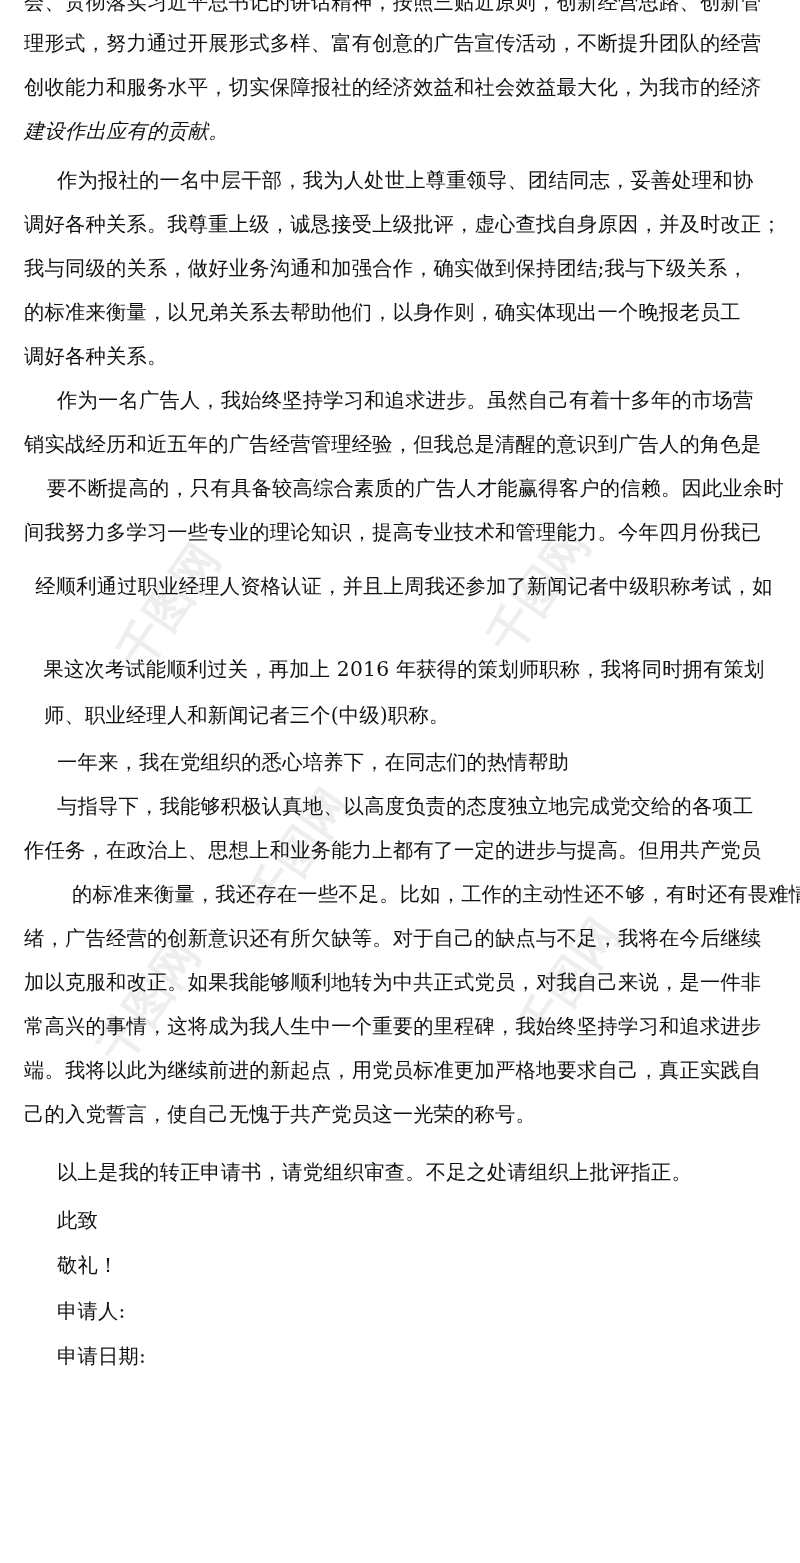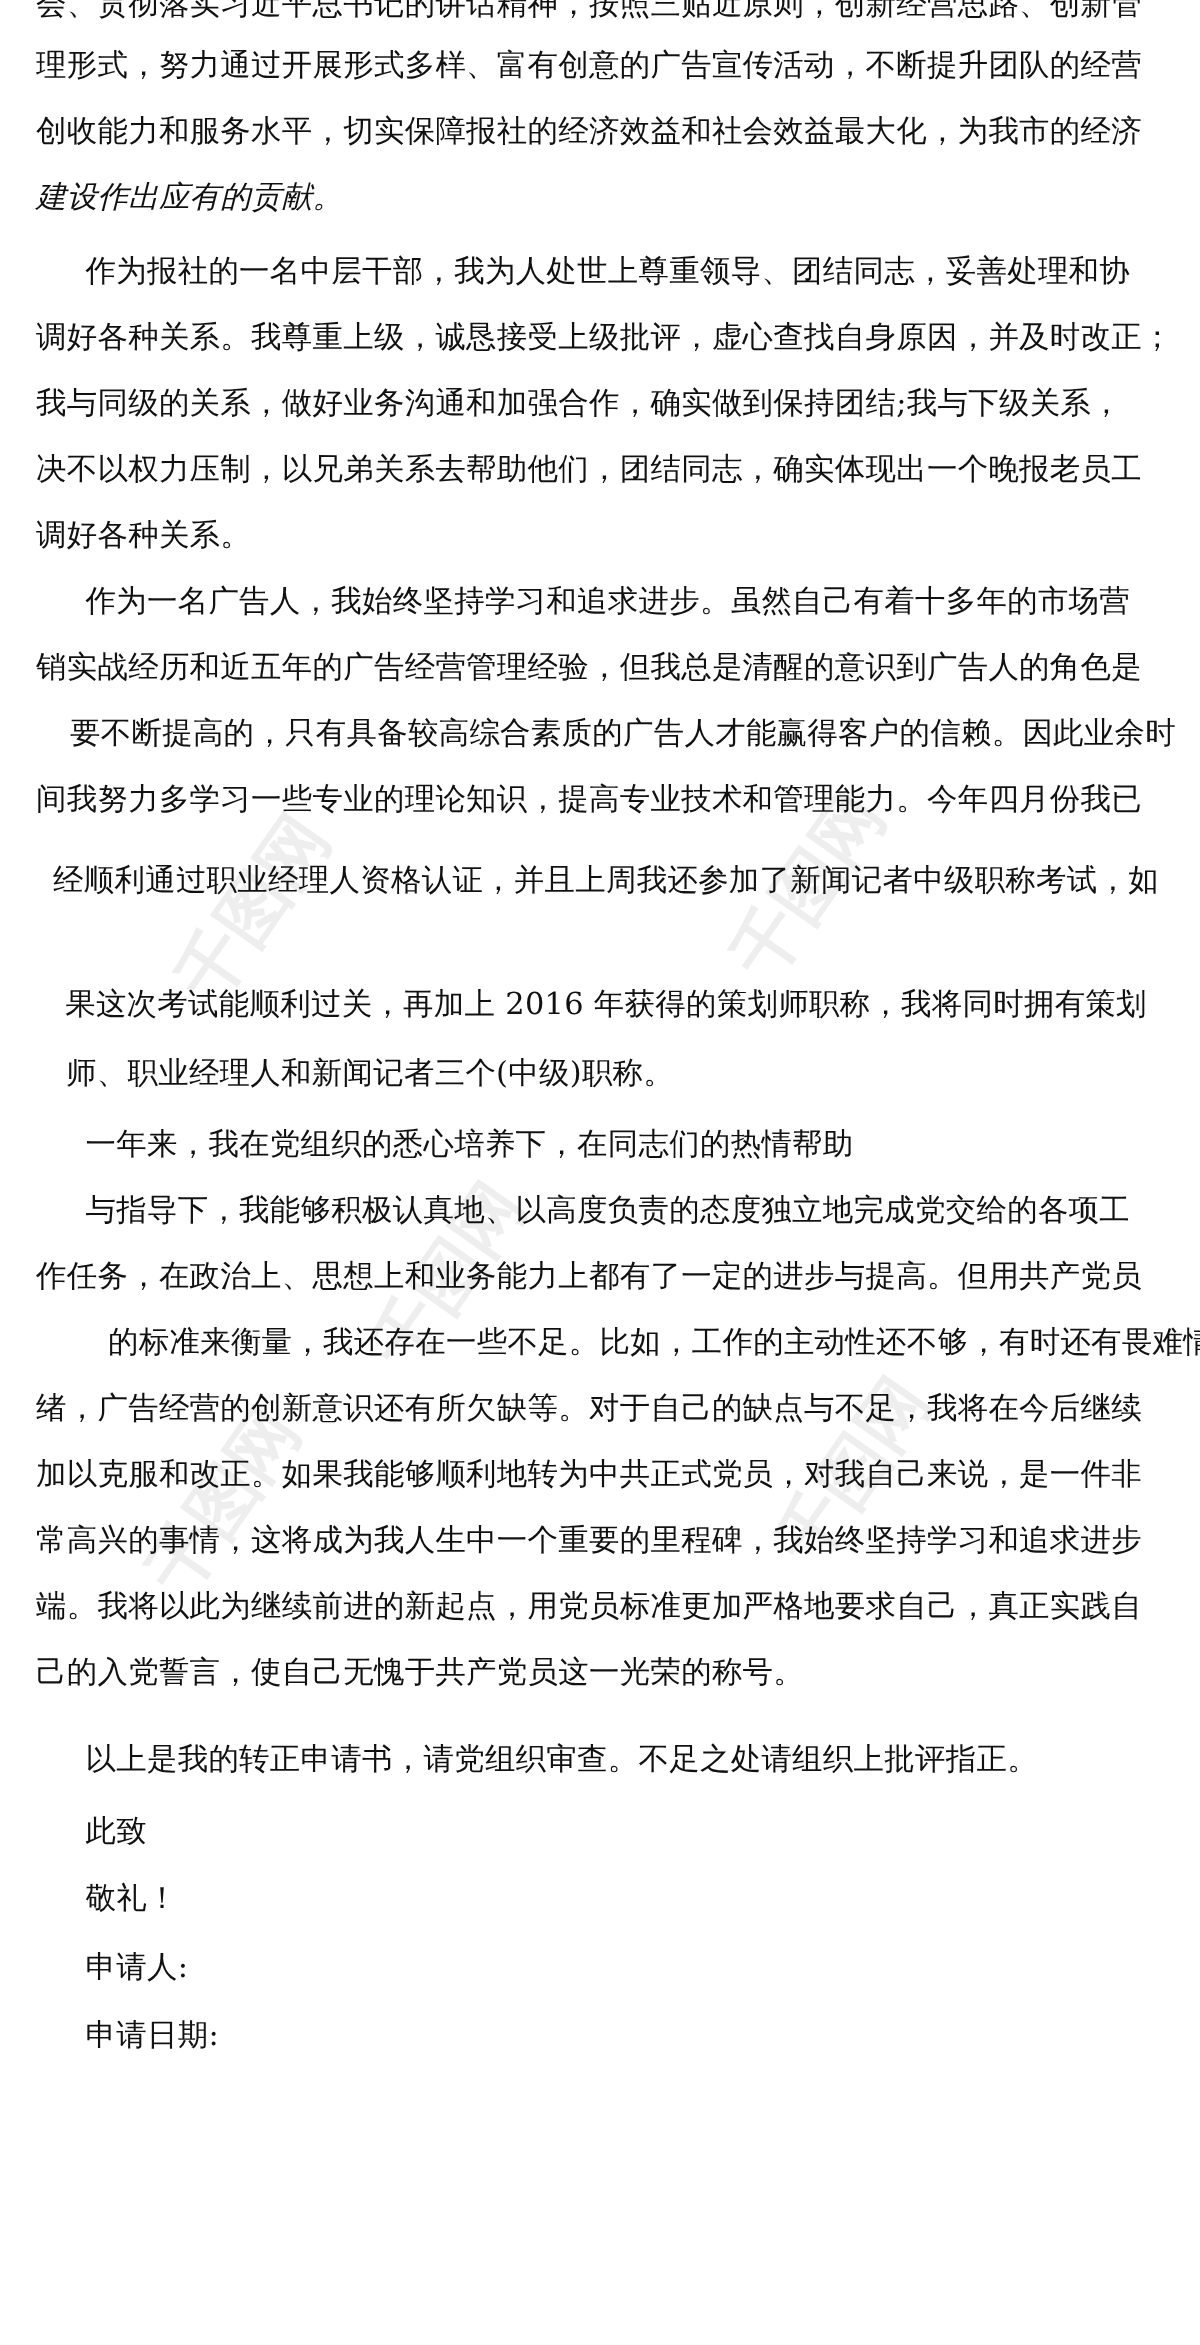--- a/index.html
+++ b/index.html
@@ -55,21 +55,21 @@
       <div class="watermark" style="left: 500px; top: 950px;">千图网</div>
     </div>
   <div id="text-layer">
       <div class="line" style="top: -12px;">会、贯彻落实习近平总书记的讲话精神，按照三贴近原则，创新经营思路、创新管</div>
       <div class="line" style="top: 29px;">理形式，努力通过开展形式多样、富有创意的广告宣传活动，不断提升团队的经营</div>
       <div class="line" style="top: 73px;">创收能力和服务水平，切实保障报社的经济效益和社会效益最大化，为我市的经济</div>
       <div class="line" style="top: 117px; font-style: italic;">建设作出应有的贡献。</div>
       <div class="line indent" style="top: 166px;">作为报社的一名中层干部，我为人处世上尊重领导、团结同志，妥善处理和协</div>
       <div class="line" style="top: 210px;">调好各种关系。我尊重上级，诚恳接受上级批评，虚心查找自身原因，并及时改正；</div>
       <div class="line" style="top: 254px;">我与同级的关系，做好业务沟通和加强合作，确实做到保持团结;我与下级关系，</div>
-      <div class="line" style="top: 298px;">决不以权力压制，以兄弟关系去帮助他们，团结同志，确实体现出一个晚报老员工</div>
+      <div class="line" style="top: 298px;">的标准来衡量，以兄弟关系去帮助他们，以身作则，确实体现出一个晚报老员工</div>
       <div class="line" style="top: 342px;">调好各种关系。</div>
       <div class="line indent" style="top: 386px;">作为一名广告人，我始终坚持学习和追求进步。虽然自己有着十多年的市场营</div>
       <div class="line" style="top: 430px;">销实战经历和近五年的广告经营管理经验，但我总是清醒的意识到广告人的角色是</div>
       <div class="line" style="top: 474px; text-align: right;">要不断提高的，只有具备较高综合素质的广告人才能赢得客户的信赖。因此业余时</div>
       <div class="line" style="top: 518px;">间我努力多学习一些专业的理论知识，提高专业技术和管理能力。今年四月份我已</div>
       <div class="line" style="top: 572px; text-align: center;">经顺利通过职业经理人资格认证，并且上周我还参加了新闻记者中级职称考试，如</div>
       <div class="line" style="top: 655px; text-align: center;">果这次考试能顺利过关，再加上 2016 年获得的策划师职称，我将同时拥有策划</div>
       <div class="line" style="top: 701px; margin-left: 20px;">师、职业经理人和新闻记者三个(中级)职称。</div>
       <div class="line indent" style="top: 748px;">一年来，我在党组织的悉心培养下，在同志们的热情帮助</div>
       <div class="line indent" style="top: 792px;">与指导下，我能够积极认真地、以高度负责的态度独立地完成党交给的各项工</div>

